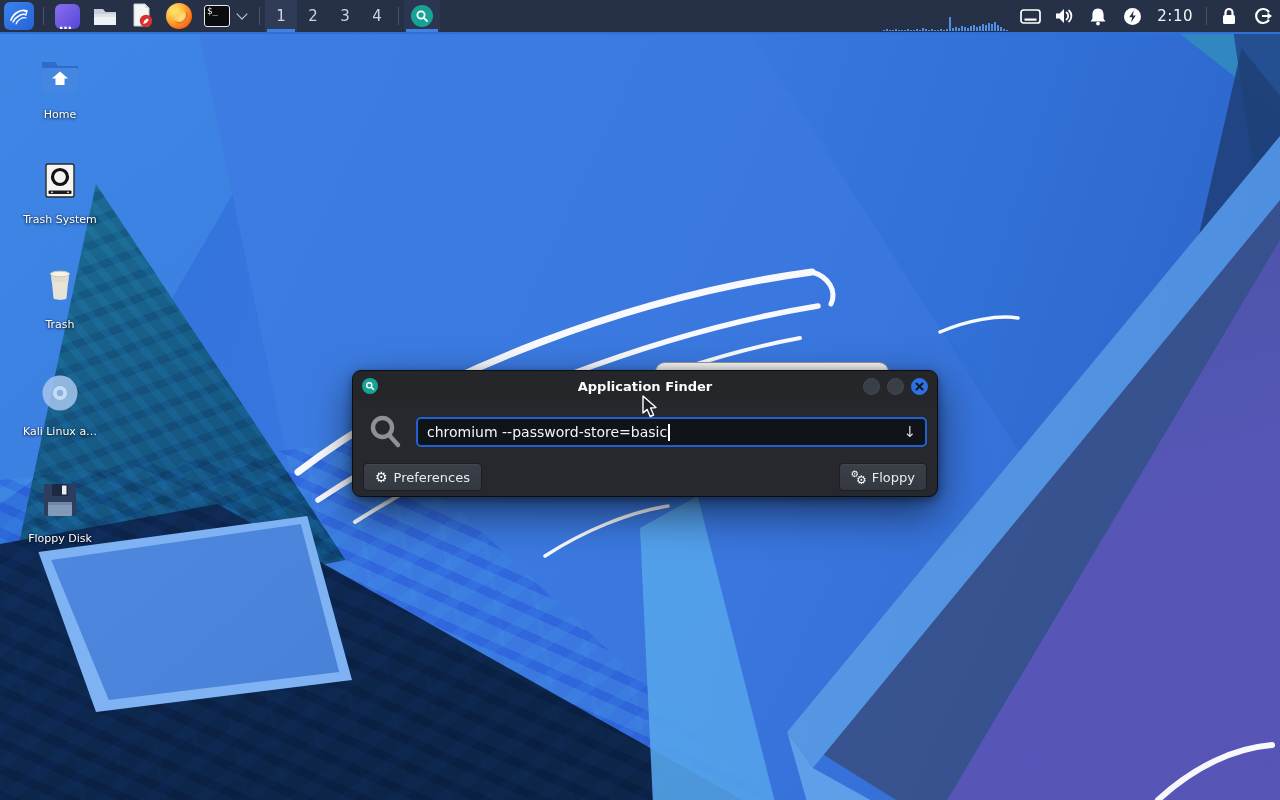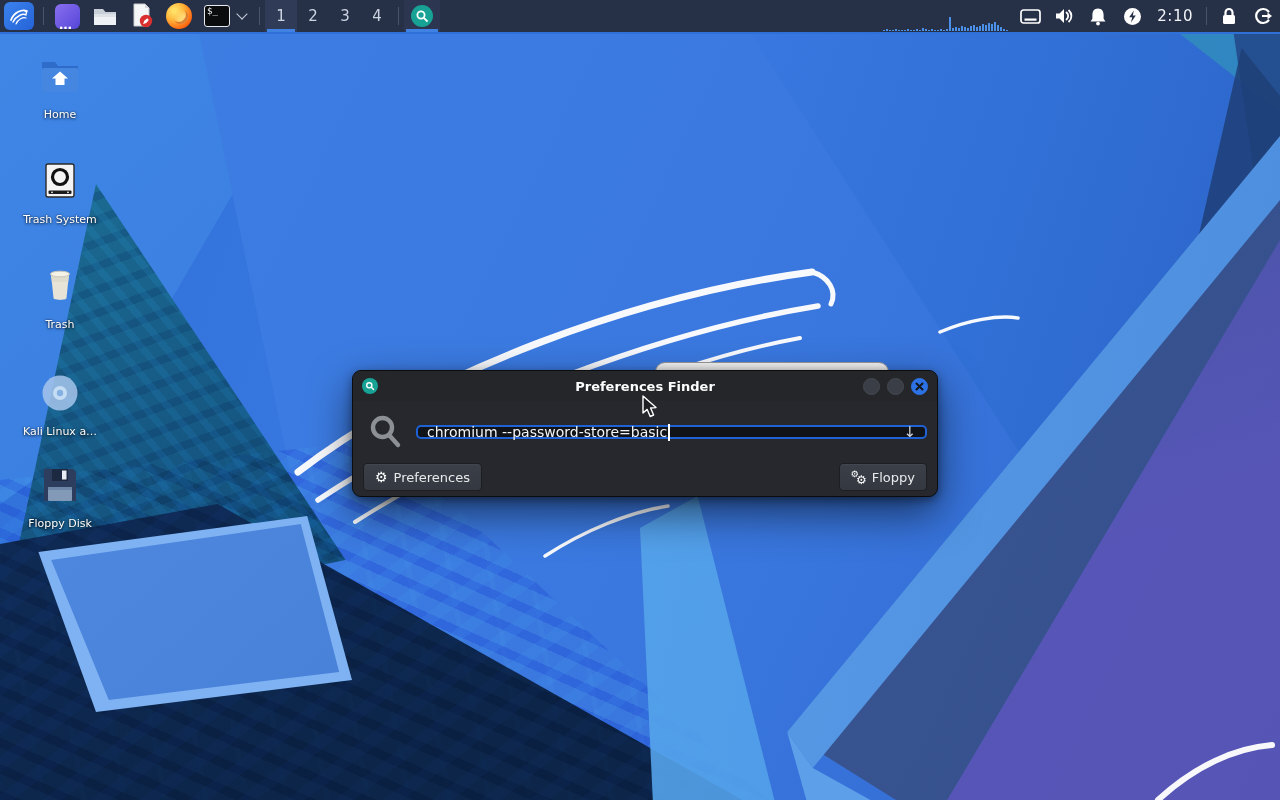--- a/index.html
+++ b/index.html
@@ -95,21 +95,21 @@
     box-shadow:0 16px 40px rgba(0,0,0,.55), 0 3px 10px rgba(0,0,0,.4); }
   .titlebar { height:30px; display:flex; align-items:center; padding:0 9px; position:relative;
     background:#242629; border-radius:8px 8px 0 0; }
   .title { position:absolute; left:0; right:0; text-align:center; color:#fdfdfd; font-size:13px; font-weight:bold; }
   .winbtns { margin-left:auto; display:flex; gap:7px; z-index:2; }
   .winbtn { width:17px; height:17px; border-radius:50%; background:#3a3e47; border:1px solid #45494f; }
   .winbtn.close { background:#2d72e4; border-color:#2d72e4; display:flex; align-items:center; justify-content:center; }
   .fbody { padding:6px 10px 10px; }
   .search-row { display:flex; align-items:center; margin-top:7px; }
   .big-mag { margin:0 13px 0 6px; flex:none; }
-  .search-box { flex:1; height:14px; background:#101317; border:2px solid #1f62d4; border-radius:5px;
+  .search-box { flex:1; height:30px; background:#101317; border:2px solid #1f62d4; border-radius:5px;
     display:flex; align-items:center; padding:0 9px; color:#f4f5f7; font-size:14px;justify-content:flex-end; }
   .search-text { white-space:pre; }
   .caret { display:inline-block; width:1.5px; height:17px; background:#ffffff; margin-left:1px; vertical-align:middle; }
   .drop-arrow { margin-left:auto; color:#cfd3d9; font-size:15px; }
   .btn-row { display:flex; justify-content:space-between; margin-top:13px; }
   .gbtn { height:28px; display:inline-flex; align-items:center; gap:6px; padding:0 11px;
     background:linear-gradient(#3b4048,#343941); border:1px solid #1c1e22; border-radius:4px;
     color:#e8eaec; font-size:13px; box-shadow:inset 0 1px 0 rgba(255,255,255,.04); }
   .gear { font-size:14px; line-height:1; color:#fff; }
   .dbl-gear { position:relative; width:15px; height:15px; }
@@ -360,42 +360,42 @@
 
 <div class="dicon" style="top:373px">
   <svg width="40" height="40" viewBox="0 0 40 40">
     <circle cx="20" cy="20" r="17.5" fill="#a6c6ec" opacity="0.85"></circle>
     <circle cx="20" cy="20" r="7" fill="#c8def6" opacity="0.95"></circle>
     <circle cx="20" cy="20" r="3.2" fill="#85b0e2"></circle>
   </svg>
   <div class="dlabel">Kali Linux a…</div>
 </div>
 
-<div class="dicon" style="top:465px">
+<div class="dicon" style="top:480px">
   <svg width="40" height="40" viewBox="0 0 40 40">
     <path d="M4,4 h29 l3,3 v29 H4 z" fill="#2d3d5e"></path>
     <rect x="12" y="4" width="16" height="12" fill="#1c2940"></rect>
     <rect x="22" y="5.5" width="4.5" height="9" fill="#e9edf3"></rect>
     <rect x="8" y="22" width="24" height="14" rx="1" fill="#8299b8"></rect>
     <rect x="8" y="22" width="24" height="3" fill="#6e87a8"></rect>
   </svg>
   <div class="dlabel">Floppy Disk</div>
 </div>
 
 <div class="bg-window"></div>
 
 <div class="finder">
   <div class="titlebar">
     <div class="teal-circle" style="width:16px;height:16px">
       <svg width="10" height="10" viewBox="0 0 14 14">
         <circle cx="6" cy="6" r="3.6" stroke="#ffffff" stroke-width="2" fill="none"></circle>
         <line x1="8.8" y1="8.8" x2="12" y2="12" stroke="#ffffff" stroke-width="2" stroke-linecap="round"></line>
       </svg>
     </div>
-    <div class="title">Preferences Finder</div>
+    <div class="title">Application Finder</div>
     <div class="winbtns">
       <div class="winbtn"></div>
       <div class="winbtn"></div>
       <div class="winbtn close">
         <svg width="9" height="9" viewBox="0 0 9 9">
           <path d="M1.5,1.5 L7.5,7.5 M7.5,1.5 L1.5,7.5" stroke="#14161a" stroke-width="2" stroke-linecap="round"></path>
         </svg>
       </div>
     </div>
   </div>

